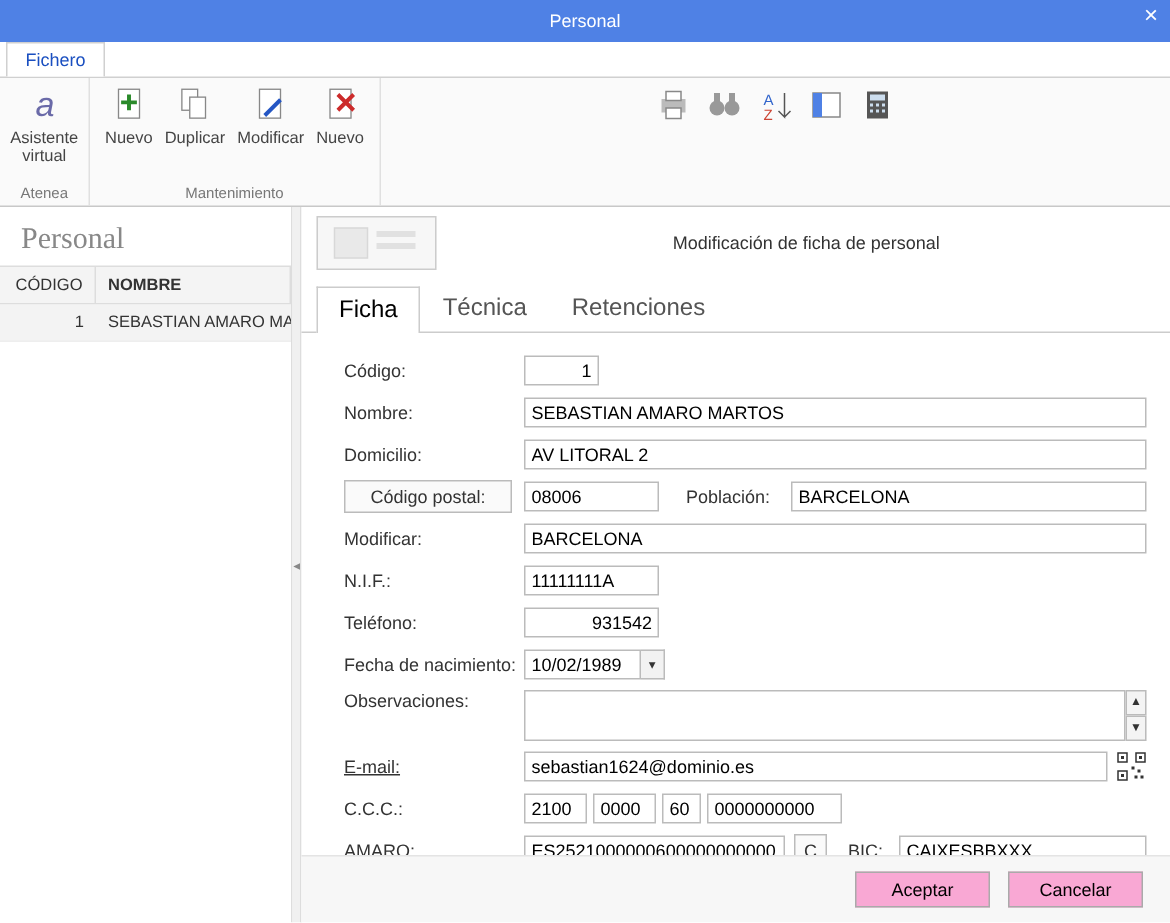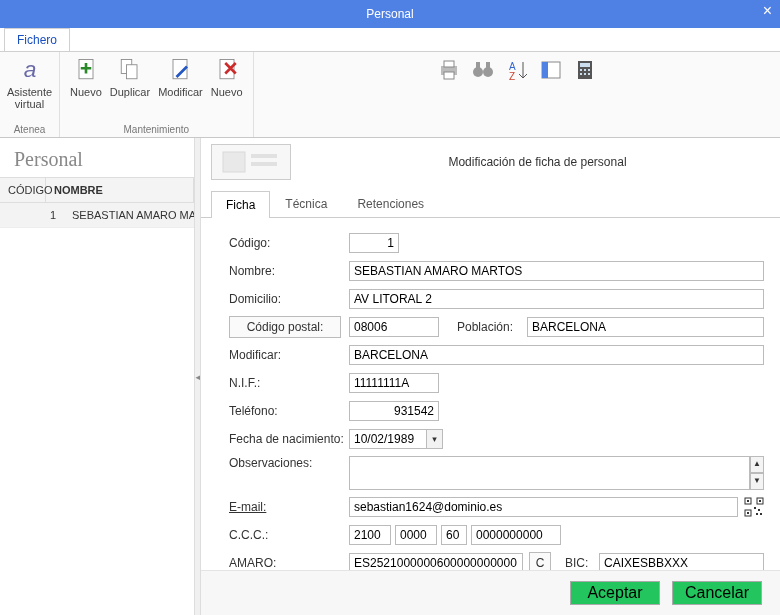--- a/index.html
+++ b/index.html
@@ -26,55 +26,55 @@
   .ribbon-smallrow { display:flex; padding:6px; gap:10px; }
   .ribbon-smallrow svg { width:24px; height:24px; }
 
   
   .main { display:flex; height:calc(615px - 28px - 24px - 86px); }
   .leftpane { width:232px; border-right:1px solid #ddd; overflow:hidden; }
   .leftpane .heading { font-size:20px; color:#888; font-family:Georgia, serif; padding:10px 14px 6px; }
   .grid { border-top:1px solid #ddd; }
   .grid-head { display:flex; background:#f4f4f4; border-bottom:1px solid #ddd; }
   .grid-head div { padding:6px 8px; font-size:11px; border-right:1px solid #ddd; }
-  .grid-head .c1 { width:46px; text-align:right; }
+  .grid-head .c1 { width:64px; text-align:right; }
   .grid-head .c2 { flex:1; font-weight:bold; }
   .grid-row { display:flex; border-bottom:1px solid #eee; background:#f3f3f3; }
   .grid-row div { padding:6px 8px; font-size:11px; }
   .grid-row .c1 { width:64px; text-align:right; }
   .grid-row .c2 { flex:1; white-space:nowrap; overflow:hidden; }
 
   .collapse-handle { width:6px; background:#f0f0f0; border-right:1px solid #ddd; display:flex; align-items:center; justify-content:center; cursor:pointer; color:#888; font-size:9px; }
 
   
   .dialog { flex:1; display:flex; flex-direction:column; background:#fff;justify-content:center; }
   .dlg-top { display:flex; align-items:center; padding:6px 10px 4px; gap:14px; }
   .dlg-thumb { width:80px; height:36px; border:1px solid #ccc; background:#f7f7f7; display:flex; align-items:center; justify-content:center; }
   .dlg-thumb svg { width:60px; height:24px; opacity:.5; }
   .dlg-title { flex:1; text-align:center; font-size:12px; color:#333; }
 
   .dlg-tabs { display:flex; border-bottom:1px solid #ccc; padding-left:10px; margin-top:6px; }
-  .dlg-tab { padding:6px 14px; font-size:12px; border:1px solid transparent; border-bottom:none; color:#555; cursor:pointer; }
+  .dlg-tab { padding:6px 14px; font-size:16px; border:1px solid transparent; border-bottom:none; color:#555; cursor:pointer; }
   .dlg-tab.active { border-color:#ccc; background:#fff; position:relative; top:1px; color:#000; }
 
   .form-area { padding:14px 16px 8px 28px; flex:1; overflow:auto; }
   .frow { display:flex; align-items:center; margin-bottom:6px; min-height:22px; }
   .flabel { width:120px; font-size:12px; color:#333; }
   .flabel.u { text-decoration:underline; }
   input.txt, .txt { border:1px solid #bbb; height:20px; padding:1px 4px; font-size:12px; background:#fff; }
   .btn-like { border:1px solid #bbb; padding:2px 10px; height:22px; font-size:12px; background:#fafafa; cursor:pointer; display:inline-flex; align-items:center; }
   .obs { height:34px; resize:none; }
   .spinners { width:14px; display:flex; flex-direction:column; }
   .spinners div { height:17px; border:1px solid #bbb; font-size:8px; text-align:center; line-height:14px; background:#f4f4f4; cursor:pointer; }
   .qr { width:20px; height:20px; }
   .date-combo { display:flex; }
   .date-combo .dd { width:16px; border:1px solid #bbb; border-left:none; text-align:center; cursor:pointer; background:#f2f2f2; font-size:9px; line-height:18px; }
 
   .dlg-buttons { display:flex; justify-content:flex-end; gap:12px; padding:10px 18px; border-top:1px solid #e4e4e4; background:#f7f7f7; }
-  .dlg-buttons button { width:90px; height:24px; border:1px solid #aaa; background:#22c55e; font-size:16px; cursor:pointer; }
+  .dlg-buttons button { width:90px; height:24px; border:1px solid #aaa; background:#f9a8d4; font-size:12px; cursor:pointer; }
 </style>
 </head>
 <body>
 
 <div class="titlebar">
   <span class="title">Personal</span>
   <span class="close">×</span>
 </div>
 
 <div class="tabrow">

